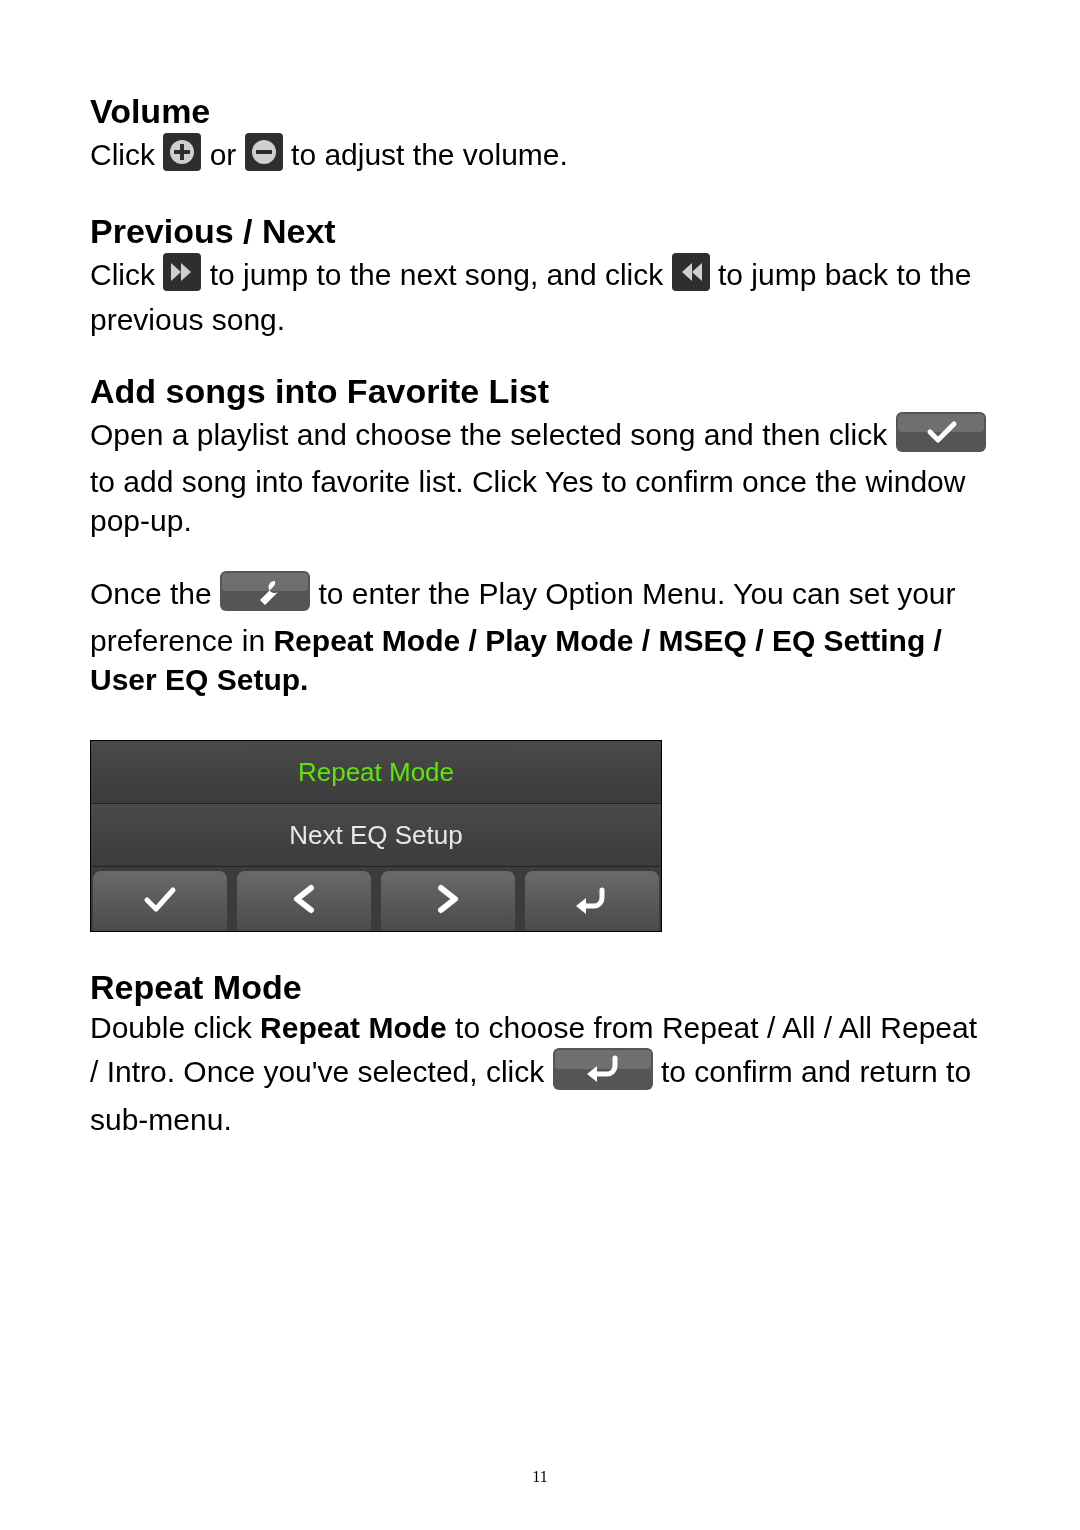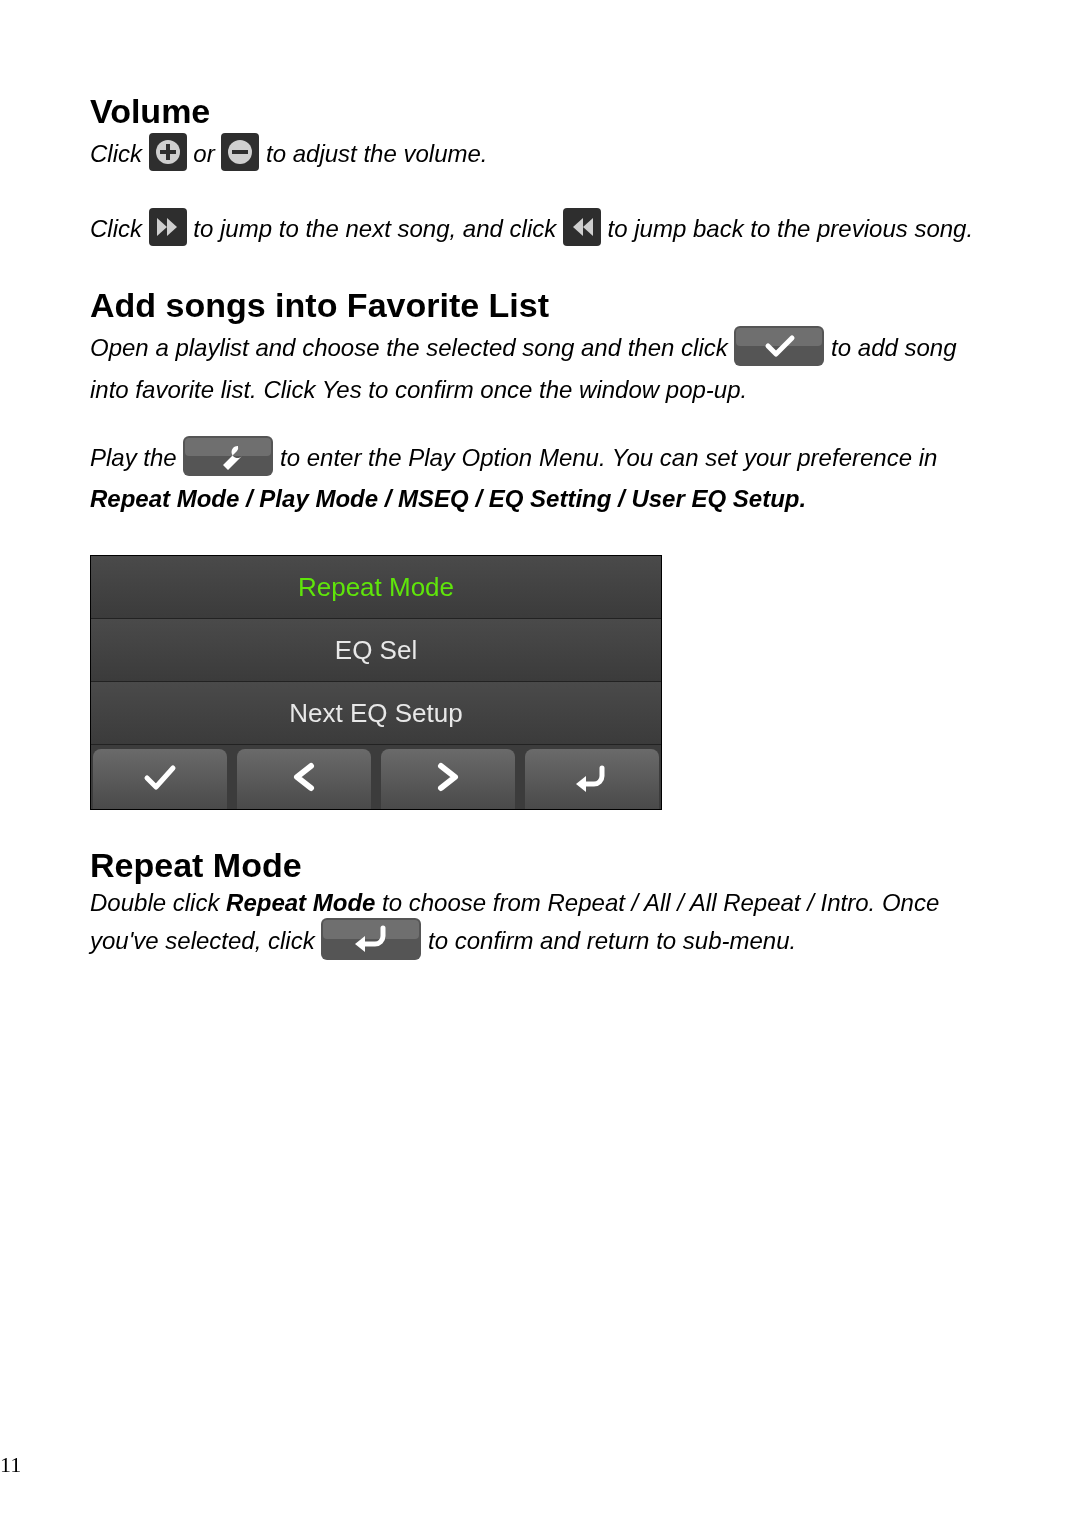--- a/index.html
+++ b/index.html
@@ -16,23 +16,22 @@
     font-family: Arial, Helvetica, sans-serif;
     color: #000;
   }
   .section-heading {
     font-weight: bold;
     font-size: 34px;
     margin: 0;
     line-height: 1.25;
   }
   .body-text {
-    font-size: 24px;
+    font-size: 30px;
     line-height: 1.32;
-    font-style: italic;
   }
   .bold { font-weight: bold; }
   .spacer-md { height: 30px; }
   .inline-icon {
     display: inline-block;
     vertical-align: middle;
   }
   .menu-screenshot {
     width: 570px;
     border: 1px solid #000;
@@ -65,25 +64,25 @@
     flex: 1;
     background: linear-gradient(#6a6a6a, #4a4a4a);
     border-radius: 8px 8px 0 0;
     display: flex;
     align-items: center;
     justify-content: center;
     margin: 0 2px;
   }
   .page-number {
     position: absolute;
-    bottom: 52px;
+    bottom: 44px;
     width: 100%;
     left: 0;
-    text-align: left;
-    font-size: 22px;
+    text-align: center;
+    font-size: 16px;
     font-family: "Times New Roman", serif;
   }
 </style>
 </head>
 <body>
 
 <div class="page">
 
   <div class="section-heading">Volume</div>
   <div class="body-text">
@@ -102,20 +101,21 @@
         <rect x="0" y="0" width="38" height="38" rx="4" fill="#2e2e2e"></rect>
         <circle cx="19" cy="19" r="12" fill="#cfcfcf"></circle>
         <rect x="11" y="17" width="16" height="4" fill="#2e2e2e"></rect>
       </svg>
     </span>
     <span> to adjust the volume.</span>
   </div>
 
   <div class="spacer-md"></div>
 
+  <div class="section-heading">Previous / Next</div>
   <div class="body-text">
     <span>Click </span>
     <span class="inline-icon">
       <svg width="38" height="38" viewBox="0 0 38 38">
         <rect x="0" y="0" width="38" height="38" rx="4" fill="#2e2e2e"></rect>
         <polygon points="8,10 18,19 8,28" fill="#cfcfcf"></polygon>
         <polygon points="18,10 28,19 18,28" fill="#cfcfcf"></polygon>
       </svg>
     </span>
     <span> to jump to the next song, and click </span>
@@ -140,37 +140,36 @@
         <rect x="2" y="2" width="86" height="18" rx="4" fill="#6f6f6f"></rect>
         <polyline points="34,20 42,28 58,12" fill="none" stroke="#fff" stroke-width="5" stroke-linecap="round" stroke-linejoin="round"></polyline>
       </svg>
     </span>
     <span> to add song into favorite list. Click Yes to confirm once the window pop-up.</span>
   </div>
 
   <div class="spacer-md"></div>
 
   <div class="body-text">
-    <span>Play the </span>
+    <span>Once the </span>
     <span class="inline-icon">
       <svg width="90" height="40" viewBox="0 0 90 40">
         <rect x="0" y="0" width="90" height="40" rx="6" fill="#555"></rect>
         <rect x="2" y="2" width="86" height="18" rx="4" fill="#6f6f6f"></rect>
         <path d="M55 10 a6 6 0 1 0 4 10 l-14 14 -5 -5 14 -14 a6 6 0 0 0 1 -5 z" fill="#fff"></path>
       </svg>
     </span>
     <span> to enter the Play Option Menu. You can set your preference in </span>
     <span class="bold">Repeat Mode / Play Mode / MSEQ / EQ Setting / User EQ Setup.</span>
   </div>
 
   <div style="height:40px"></div>
 
   <div class="menu-screenshot">
     <div class="menu-row selected">Repeat Mode</div>
-    <div class="menu-row">EQ Sel</div>
     <div class="menu-row">Next EQ Setup</div>
     <div class="menu-toolbar">
       <div class="menu-toolbar-btn">
         <span>
           <svg width="34" height="30" viewBox="0 0 34 30">
               <polyline points="4,16 13,25 30,6" fill="none" stroke="#fff" stroke-width="5" stroke-linecap="round" stroke-linejoin="round"></polyline>
             </svg>
         </span>
       </div>
       <div class="menu-toolbar-btn">

